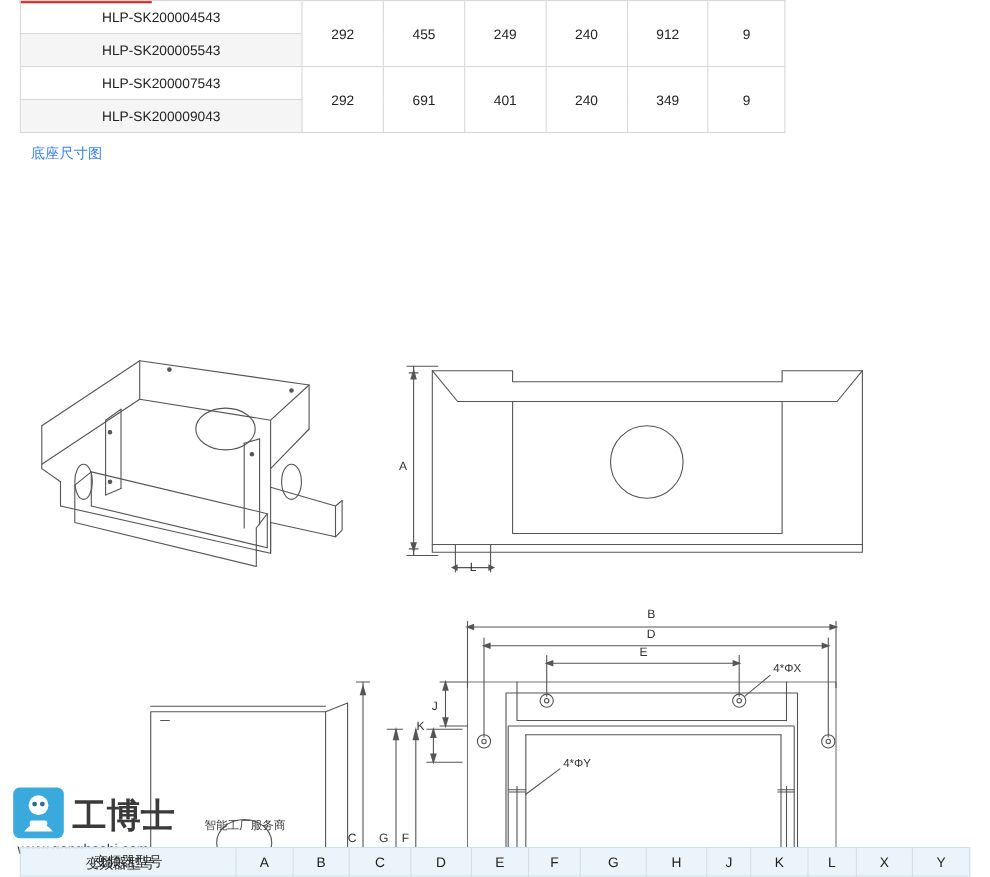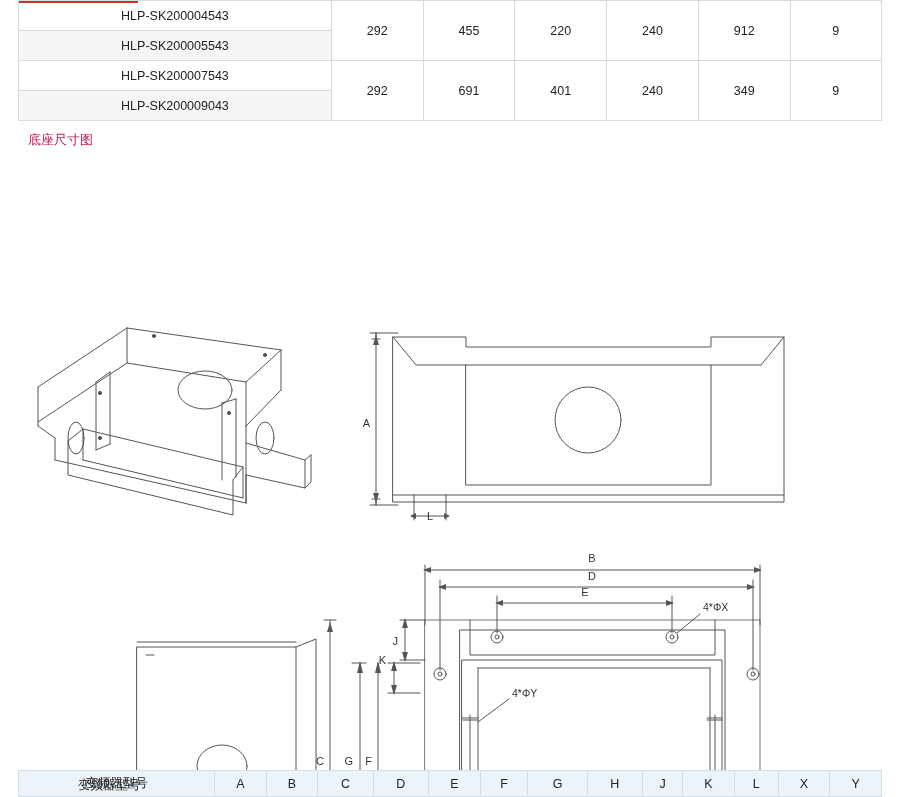--- a/index.html
+++ b/index.html
@@ -13,21 +13,21 @@
   #page {
     position: relative;
     width: 900px; height: 797px;
     background: #fff;
   }
 
   
   .top-table {
     position: absolute;
     left: 18px; top: 0;
-    width: 864px;
+    width: 696px;
     border-collapse: collapse;
     font-size: 12.5px;
     color: #222;
     padding-left: 47px;
   }
   .top-table td {
     border: 1px solid #d9d9d9;
     height: 30px;
     text-align: center;
     vertical-align: middle;
@@ -45,21 +45,21 @@
     left: 18px; top: 0;
     width: 120px; height: 3px;
     background: #d32f2f;
   }
 
   
   .caption {
     position: absolute;
     left: 28px; top: 131px;
     font-size: 13px;
-    color: #be185d;
+    color: #3b82f6;
   }
 
   
   .drawing {
     position: absolute;
     left: 0; top: 150px;
     width: 900px; height: 620px;
   }
   .drawing svg { display: block; }
 
@@ -119,21 +119,21 @@
 <div id="page">
 
   <div class="red-bar"></div>
 
   <table class="top-table">
     <tbody>
       <tr>
         <td class="model">HLP-SK200004543</td>
         <td class="num" rowspan="2">292</td>
         <td class="num" rowspan="2">455</td>
-        <td class="num" rowspan="2">220</td>
+        <td class="num" rowspan="2">249</td>
         <td class="num" rowspan="2">240</td>
         <td class="num" rowspan="2">912</td>
         <td class="num" rowspan="2">9</td>
       </tr>
       <tr class="alt">
         <td class="model">HLP-SK200005543</td>
       </tr>
       <tr>
         <td class="model">HLP-SK200007543</td>
         <td class="num" rowspan="2">292</td>
@@ -381,20 +381,35 @@
           <path d="M710 746 L710 762"></path>
           <path d="M484 754 L476 757 L484 760 Z" fill="#555" stroke="none"></path>
           <path d="M704 754 L712 757 L704 760 Z" fill="#555" stroke="none"></path>
         </g>
         <text x="594" y="752" font-size="11" fill="#333" stroke="none" text-anchor="middle">H</text>
 
       </g>
     </svg>
   </div>
 
+  <div class="watermark">
+    <svg width="280" height="80" viewBox="0 0 280 80" xmlns="http://www.w3.org/2000/svg">
+      <g>
+        <rect x="2" y="6" width="46" height="46" rx="6" fill="#3aa9dc"></rect>
+        <circle cx="25" cy="22" r="9" fill="#ffffff"></circle>
+        <circle cx="21.5" cy="21" r="2.2" fill="#2a6e93"></circle>
+        <circle cx="28.5" cy="21" r="2.2" fill="#2a6e93"></circle>
+        <path d="M12 46 Q25 30 38 46 Z" fill="#ffffff"></path>
+        <rect x="17" y="36" width="16" height="5" rx="2" fill="#ffffff"></rect>
+      </g>
+      <text class="wm-text-main" x="56" y="42">工博士</text>
+      <text class="wm-text-sub" x="176" y="44">智能工厂服务商</text>
+      <text class="wm-text-url" x="6" y="66">www.gongboshi.com</text>
+    </svg>
+  </div>
 
   <table class="legend-table">
     <tbody>
       <tr>
         <td class="head">变频器型号</td>
         <td>A</td>
         <td>B</td>
         <td>C</td>
         <td>D</td>
         <td>E</td>

